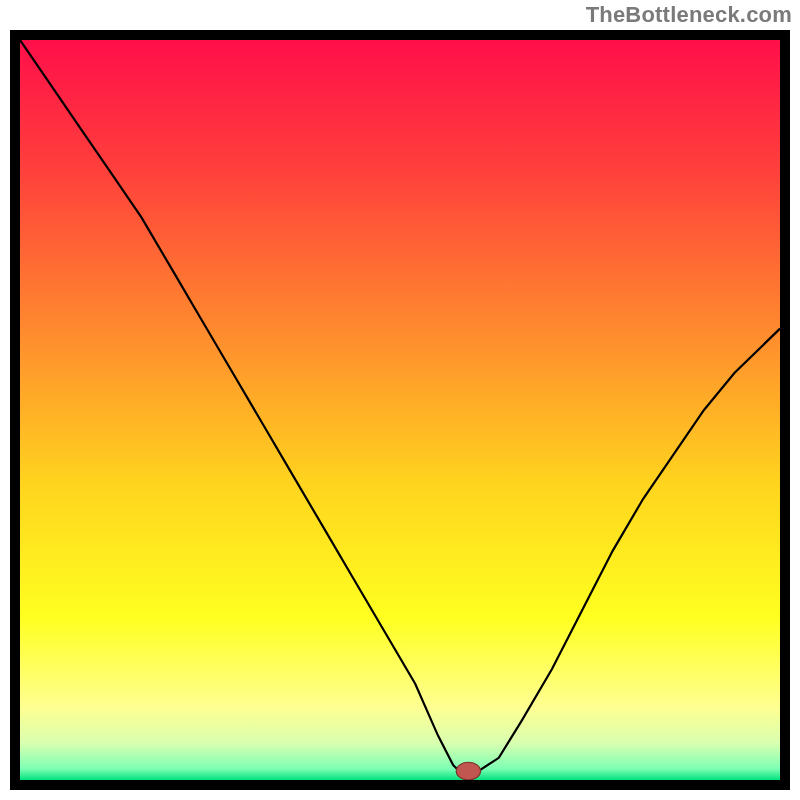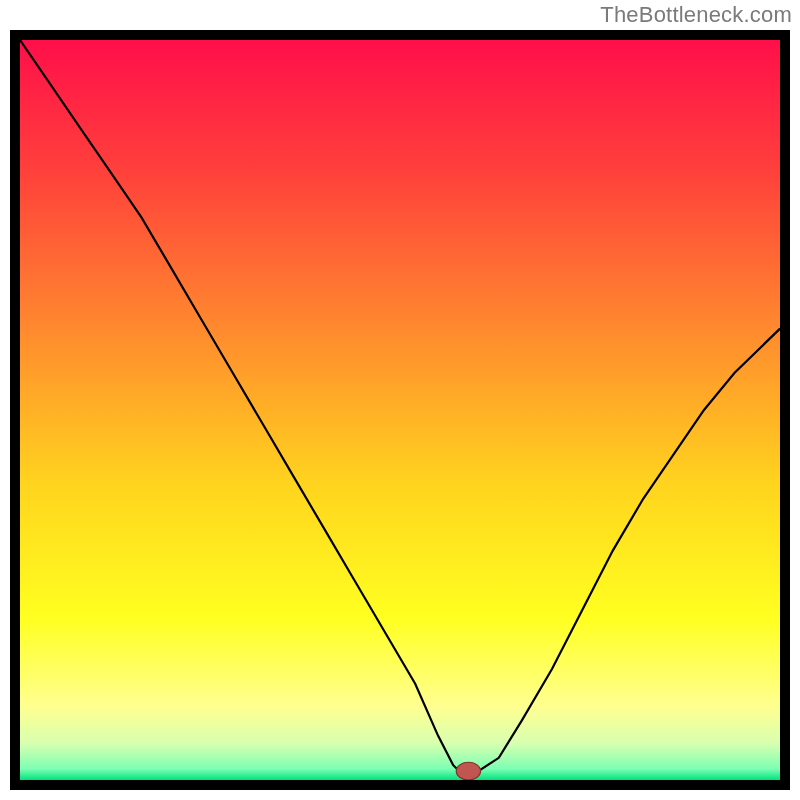--- a/index.html
+++ b/index.html
@@ -14,21 +14,21 @@
   .frame {
     position: relative;
     width: 800px;
     height: 800px;
   }
   .watermark {
     position: absolute;
     top: 2px;
     right: 8px;
     font-size: 22px;
-    font-weight: 400;
+    font-weight: 700;
     color: #7a7a7a;
     letter-spacing: 0.2px;
     z-index: 10;
   }
   .plot-outer {
     position: absolute;
     left: 10px;
     top: 30px;
     width: 780px;
     height: 760px;

